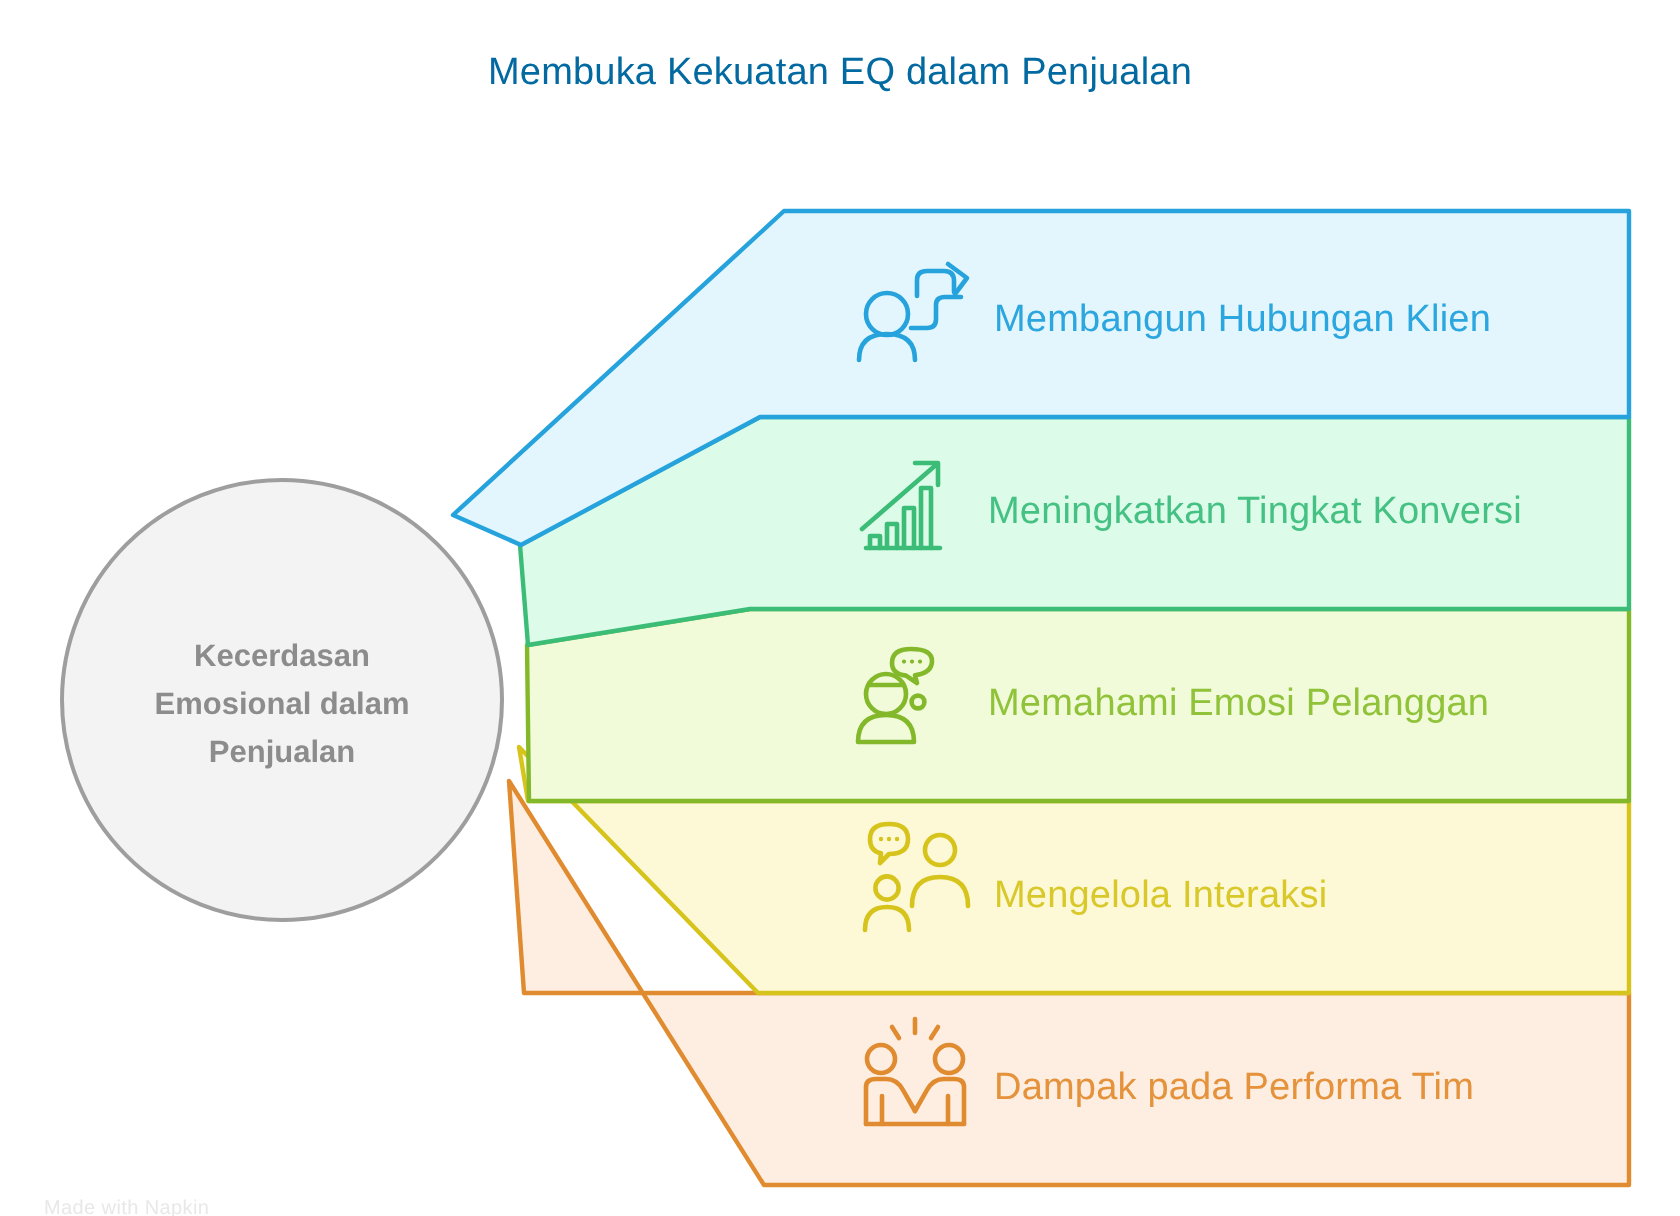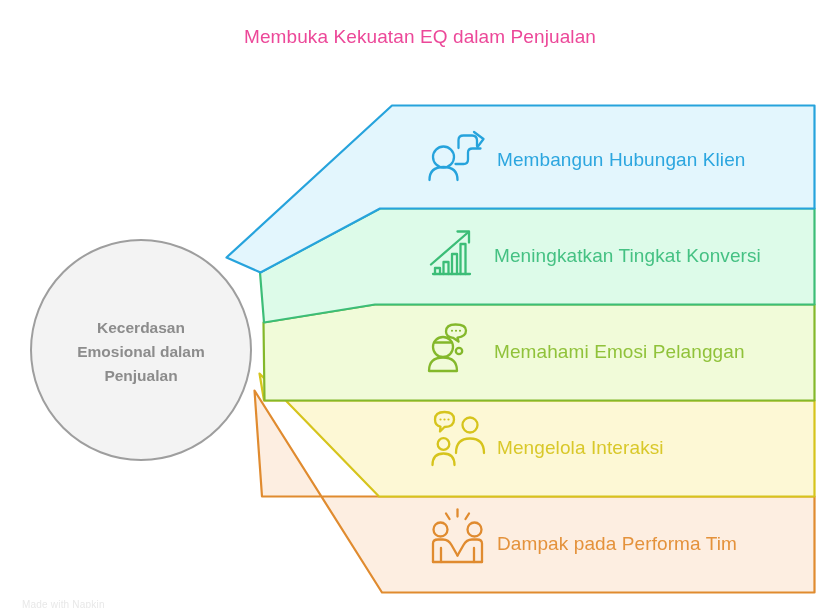--- a/index.html
+++ b/index.html
@@ -20,21 +20,21 @@
     width: 840px;
     height: 608px;
   }
   .chart-title {
     position: absolute;
     top: 26px;
     left: 0;
     width: 840px;
     text-align: center;
     font-size: 19px;
-    color: #ec4899;
+    color: #0369a1;
     letter-spacing: .1px;
     white-space: nowrap;
   }
   #diagram-svg {
     position: absolute;
     top: 0;
     left: 0;
     width: 840px;
     height: 608px;
   }

